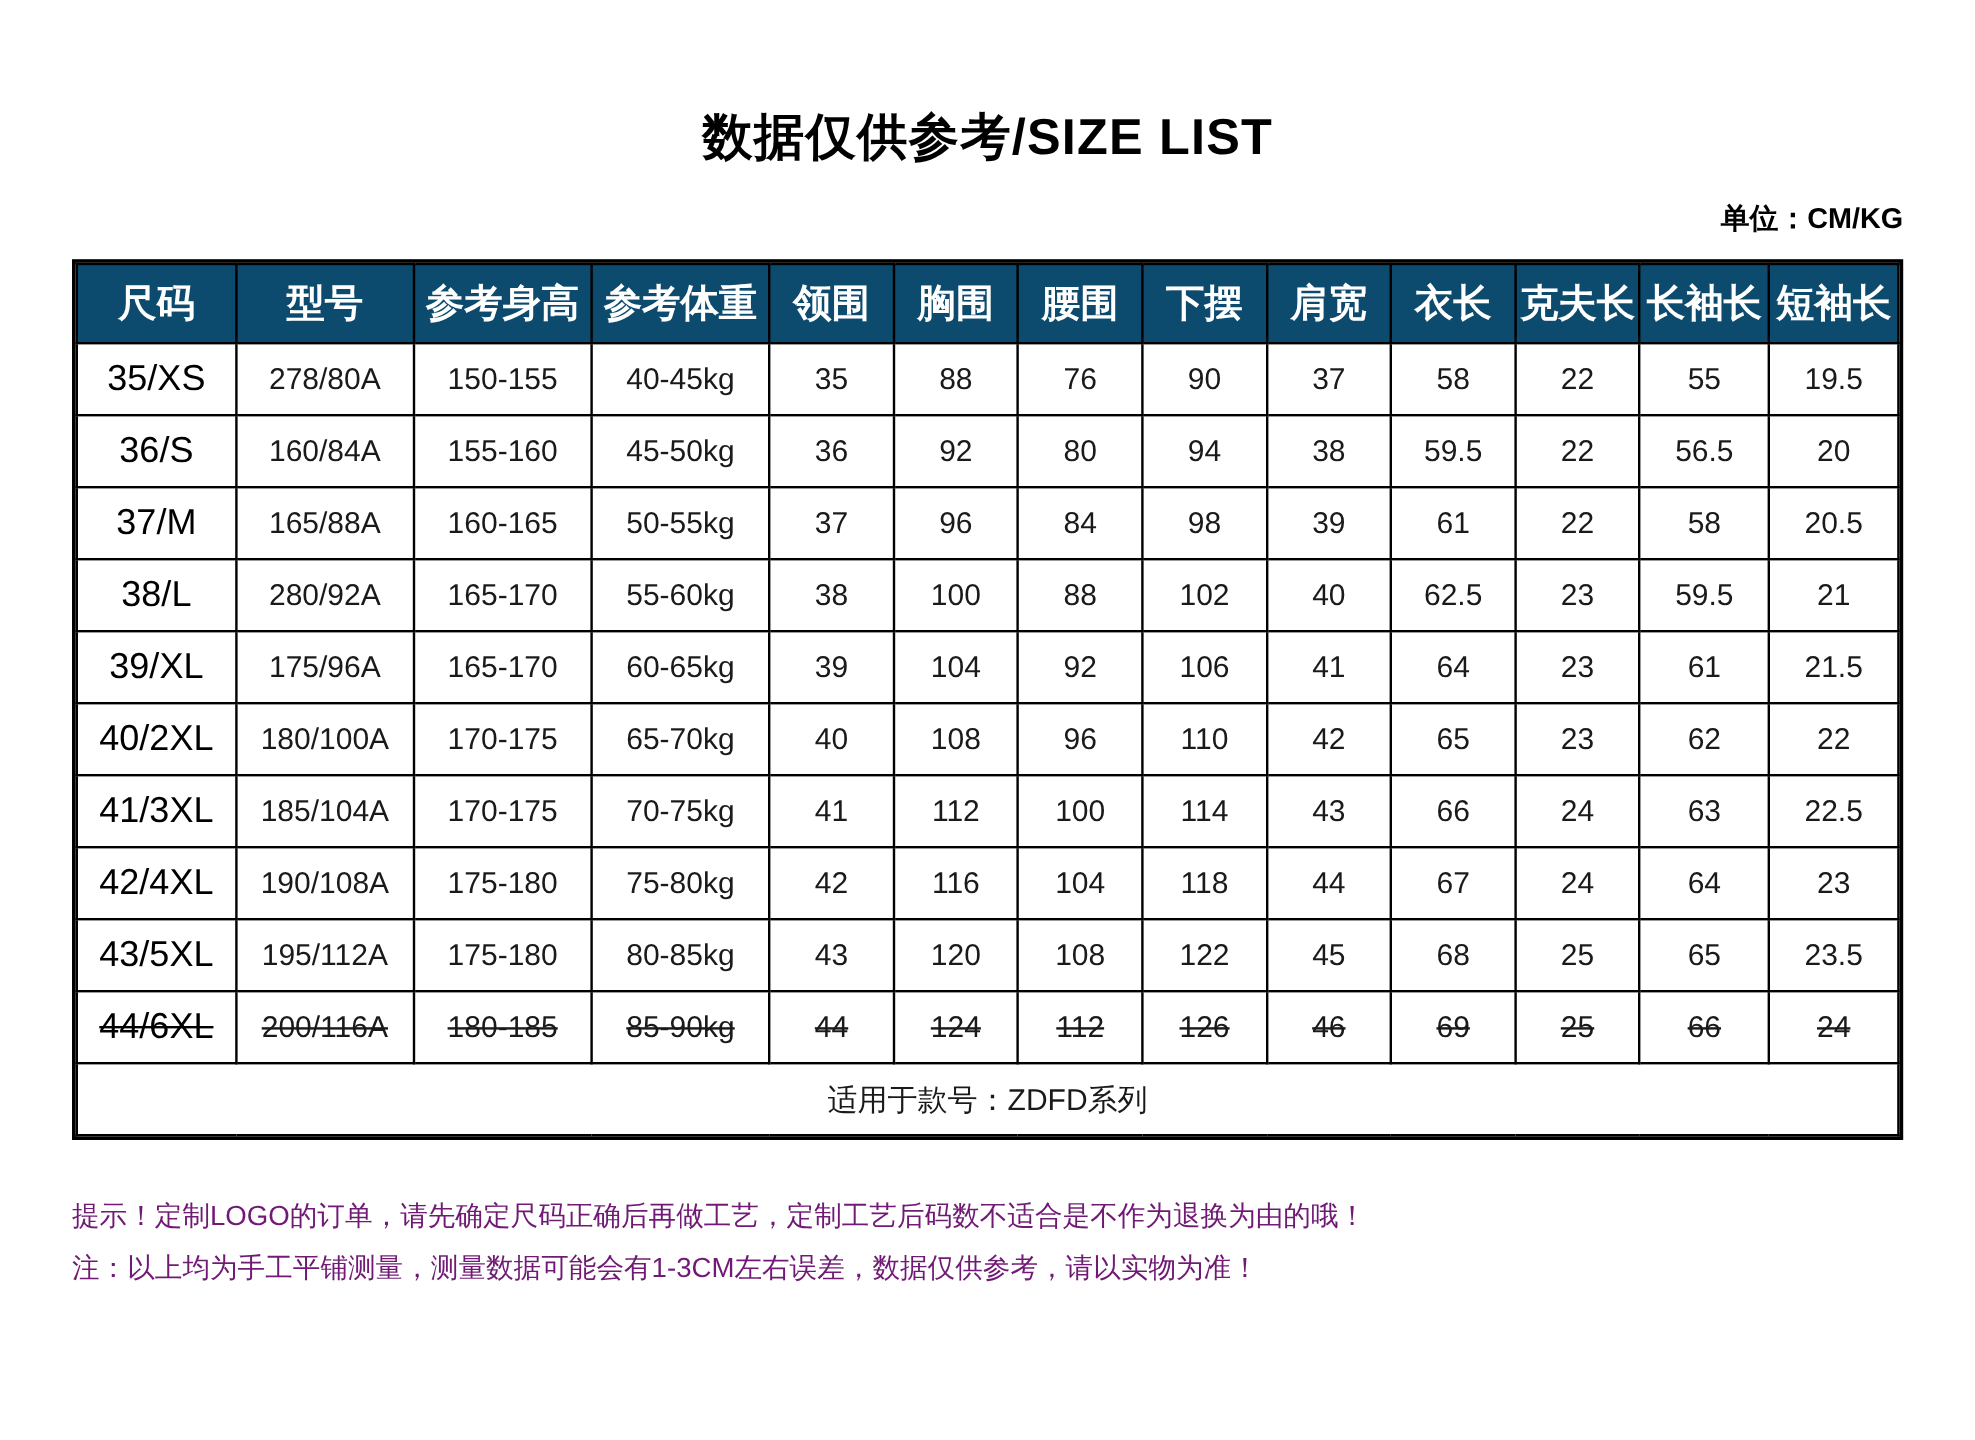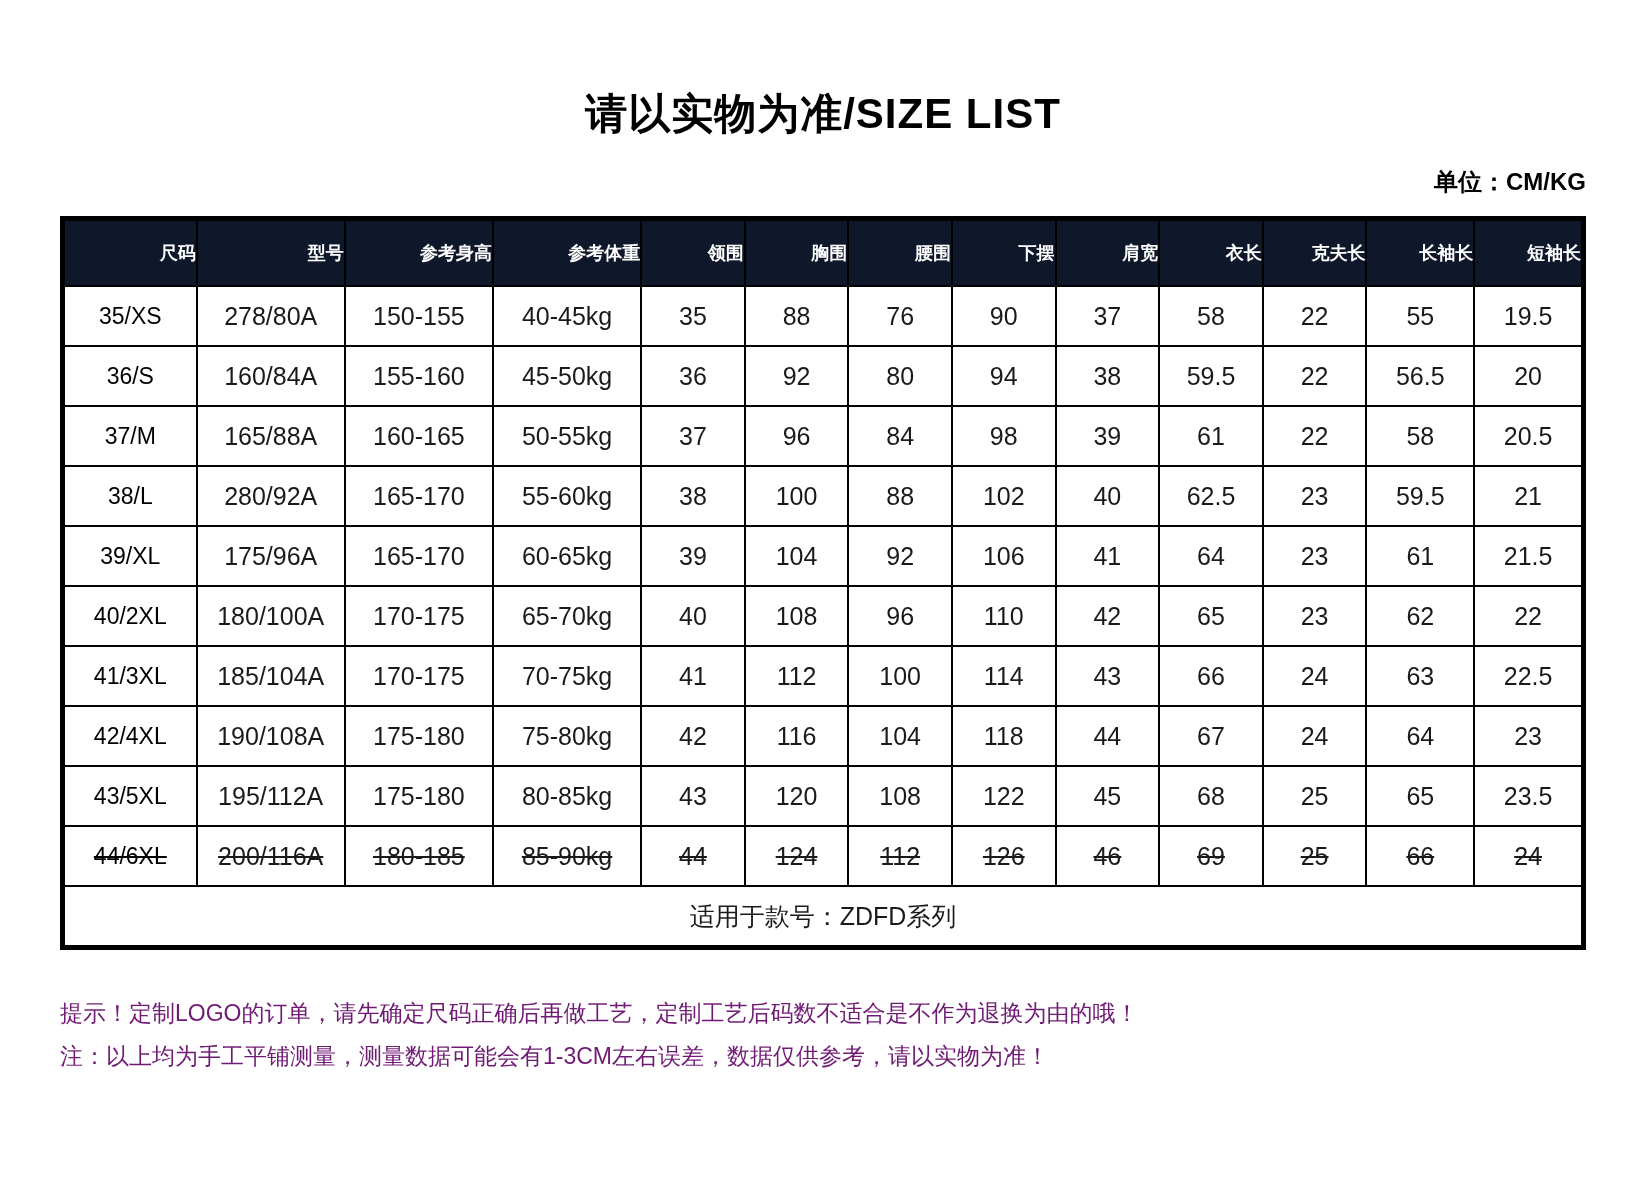--- a/index.html
+++ b/index.html
@@ -50,29 +50,28 @@
   table.size-table td {
     border: 2px solid #000;
     text-align: center;
     vertical-align: middle;
     padding: 0;
     height: 58px;
     font-size: 25px;
     color: #1a1a1a;
   }
   table.size-table thead th {
-    background: #0f172a;
+    background: #0c4a6e;
     color: #ffffff;
     font-weight: bold;
-    font-size: 18px;
+    font-size: 32px;
     height: 64px;
-    text-align: right;
   }
   table.size-table tbody td.size-col {
-    font-size: 23px;
+    font-size: 30px;
     font-weight: normal;
     color: #000;
     text-align: center;
   }
   table.size-table tbody tr.strikethrough td {
     text-decoration: line-through;
     text-decoration-thickness: 2px;
   }
   .applies-row td {
     text-align: center;
@@ -105,21 +104,21 @@
   col.c9 { width: 100px; }
   col.c10 { width: 100px; }
   col.c11 { width: 104px; }
   col.c12 { width: 104px; }
 </style>
 </head>
 <body>
 
 <div class="page">
 
-  <div class="title">请以实物为准/SIZE LIST</div>
+  <div class="title">数据仅供参考/SIZE LIST</div>
 
   <div class="unit-line">单位：CM/KG</div>
 
   <div class="table-wrap">
     <table class="size-table">
       <colgroup>
         <col class="c0">
           <col class="c1">
           <col class="c2">
           <col class="c3">

